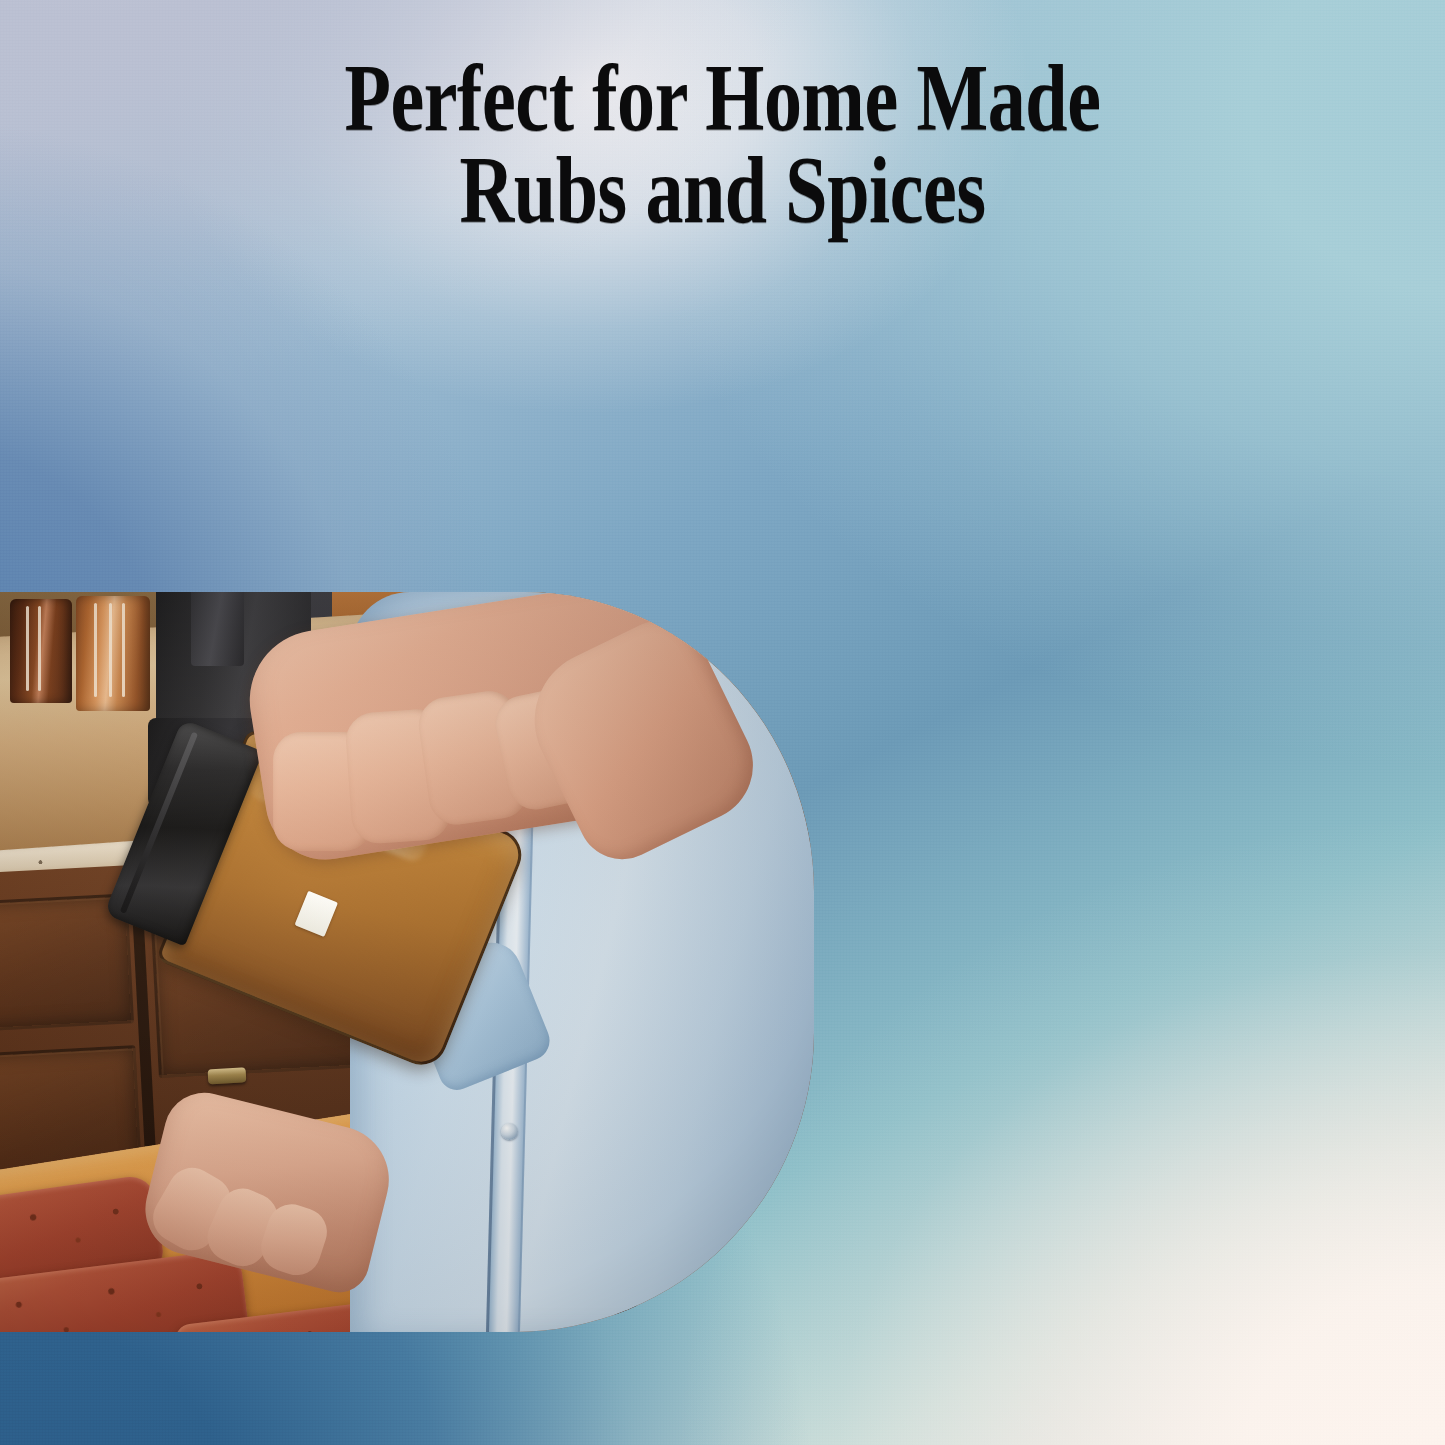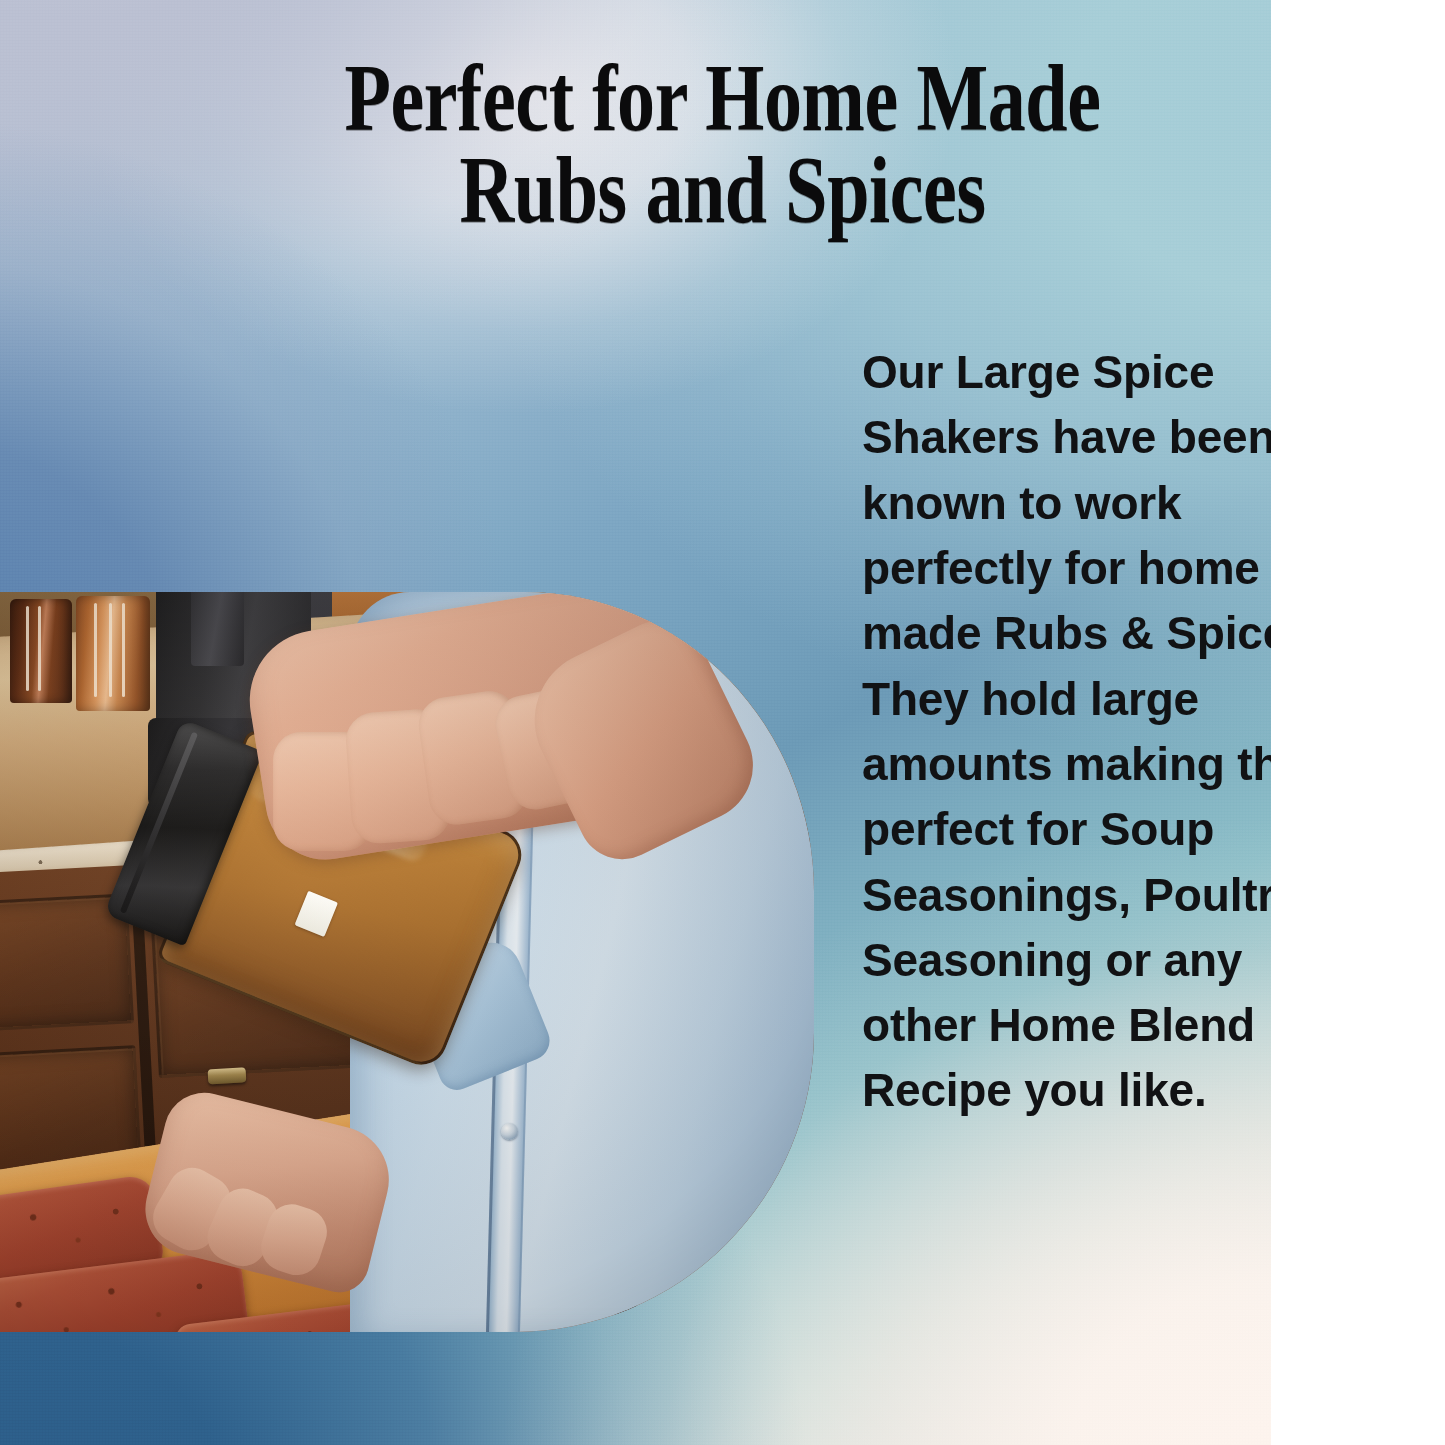--- a/index.html
+++ b/index.html
@@ -4,21 +4,21 @@
 <title>Perfect for Home Made Rubs and Spices</title>
 <style>
   html, body {
     margin: 0;
     padding: 0;
     background: #ffffff;
   }
 
   .canvas {
     position: relative;
-    width: 1271px;
+    width: 1445px;
     height: 1445px;
     overflow: hidden;
     font-family: "Liberation Sans", sans-serif;
     background: #9fc6d2;
   }
 
   
   .bg-base {
     position: absolute;
     inset: 0;
@@ -534,15 +534,14 @@
       <div class="hand-low">
         <div class="lf lf1"></div>
         <div class="lf lf2"></div>
         <div class="lf lf3"></div>
       </div>
 
       <div class="photo-grade"></div>
     </div>
   </div>
 
-  <div class="body-copy">Our Large Spice Shakers have been known to work perfectly for home made Rubs &amp; Spices.  They hold large amounts making them perfect for Soup Seasonings, Poultry Seasoning or any other Home Blend Recipe you like.</div>
 
 </div>
 
 </body></html>

